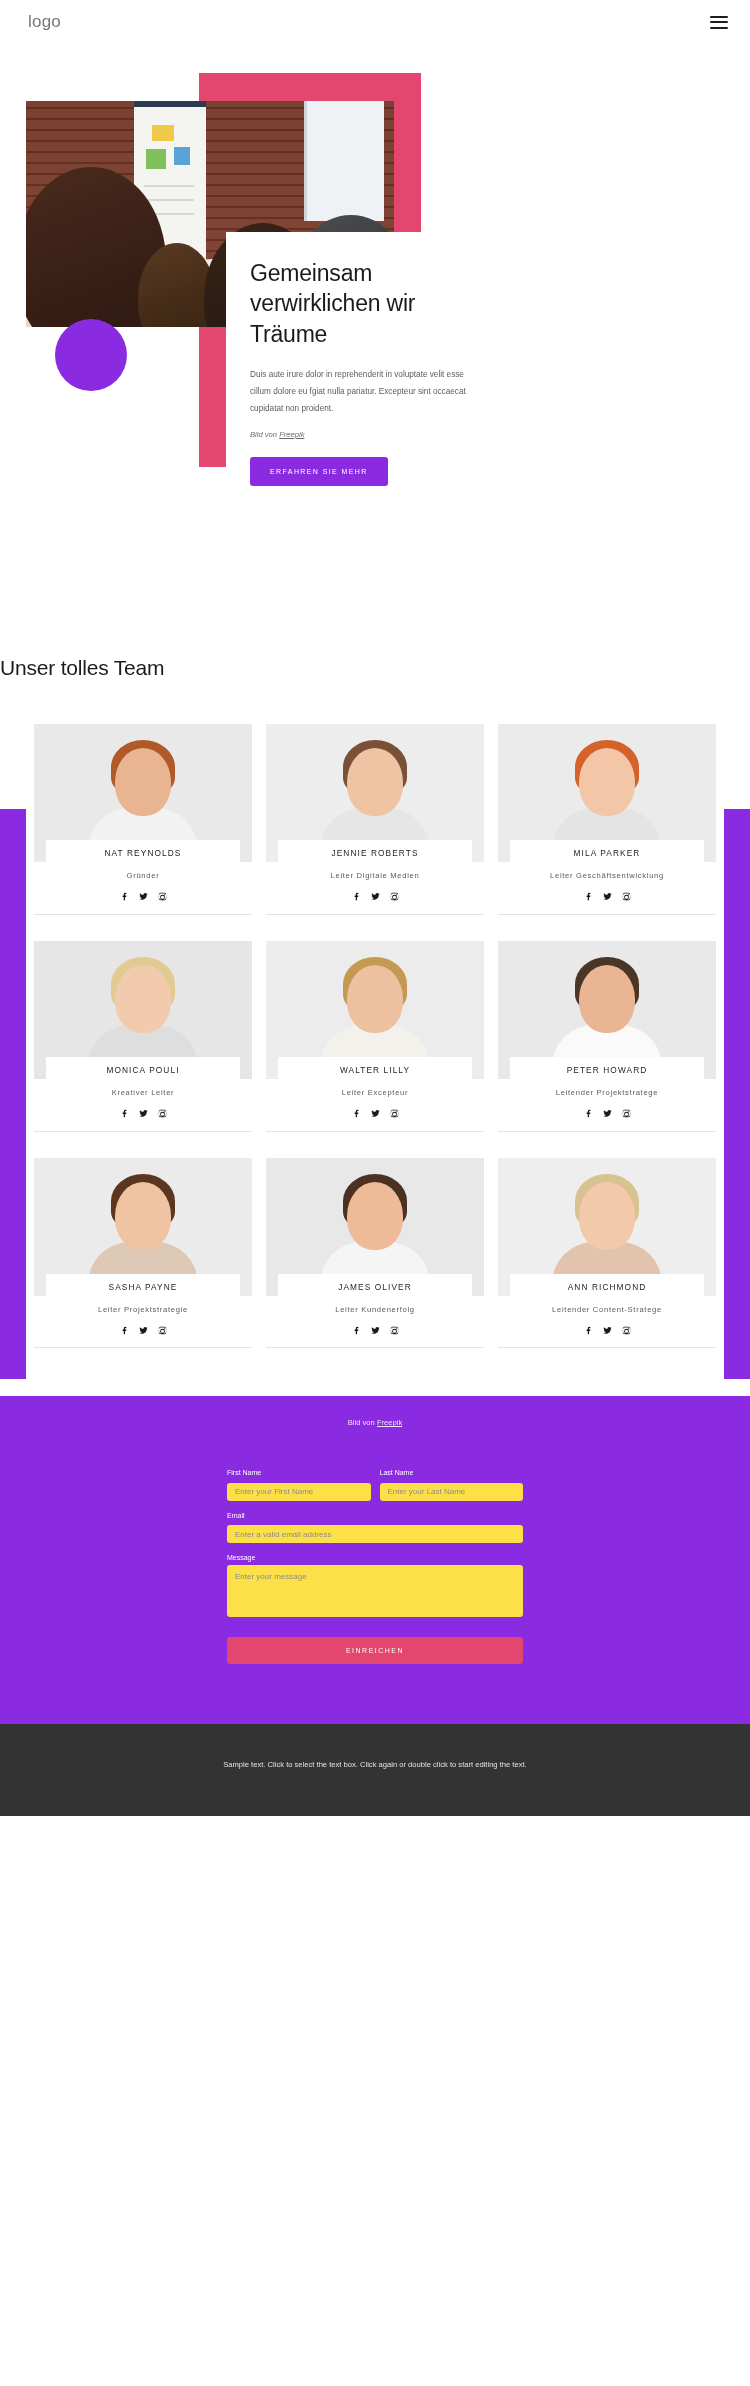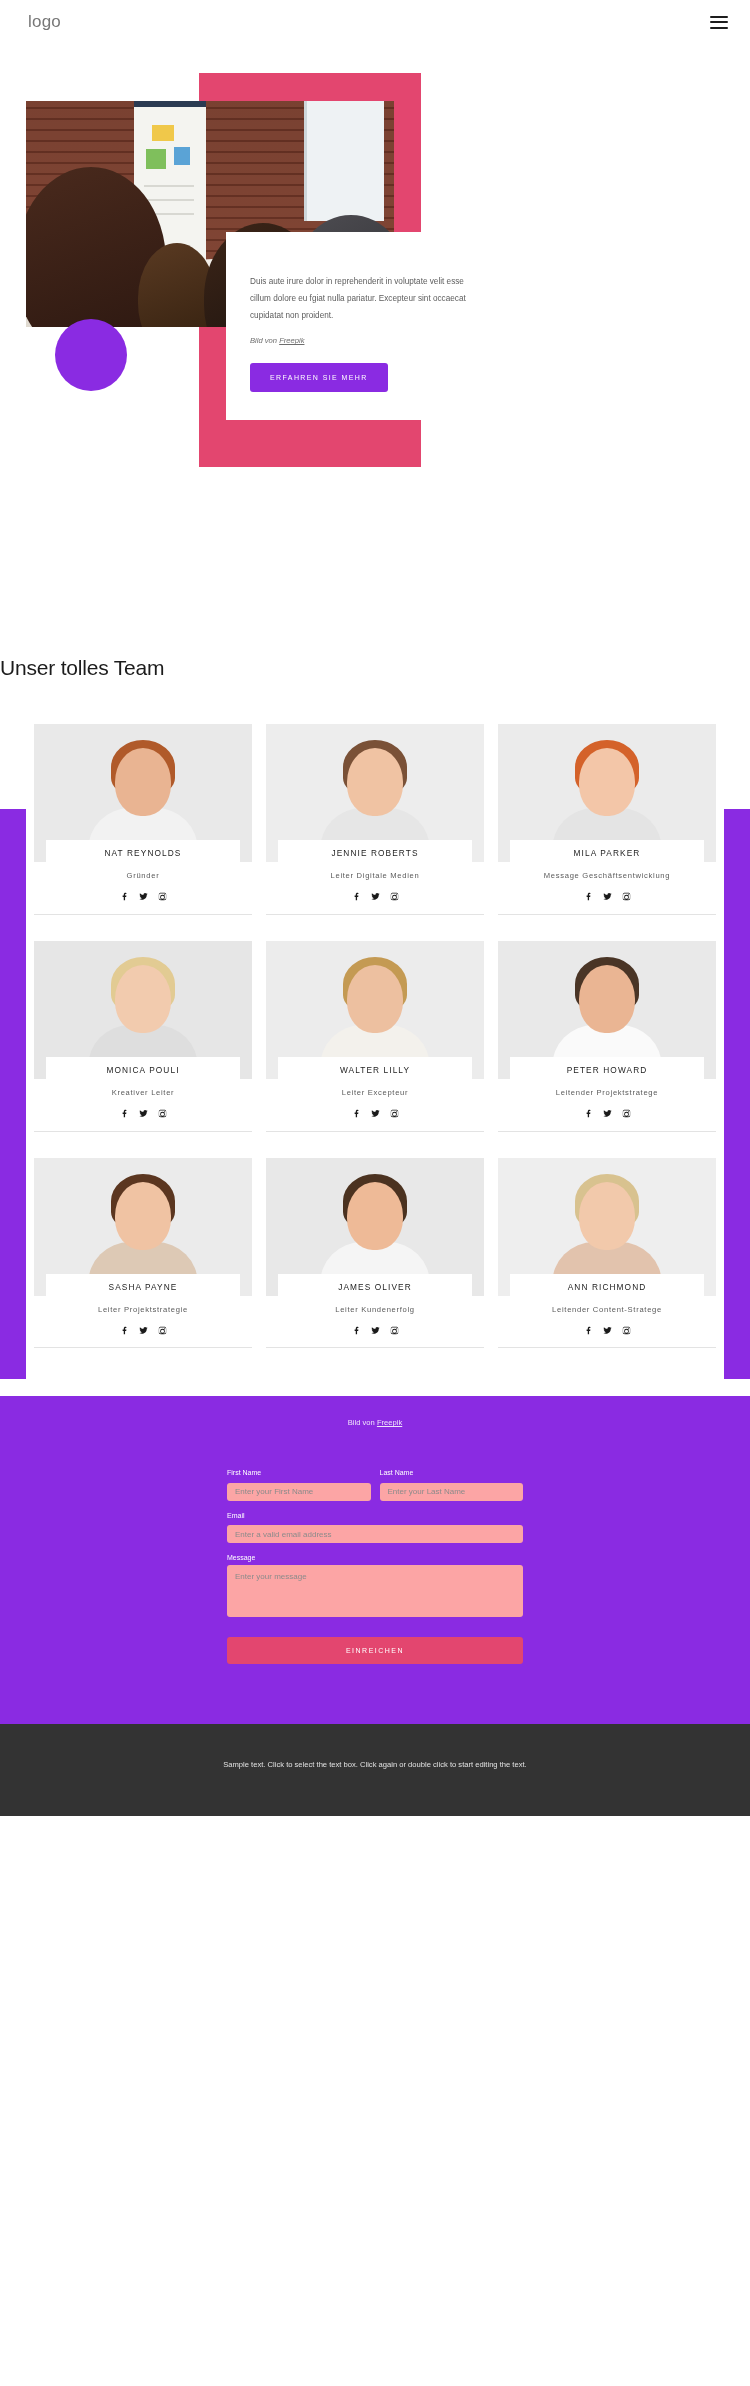--- a/index.html
+++ b/index.html
@@ -268,21 +268,21 @@
   .field label {
     display: block;
     color: #ffffff;
     font-size: 7px;
     margin-bottom: 4px;
   }
   .field input, .field textarea {
     width: 100%;
     border: none;
     border-radius: 3px;
-    background: #fca5a5;
+    background: #fde047;
     font-size: 8px;
     color: #555;
     padding: 7px 8px;
     font-family: inherit;
     outline: none;
   }
   .field input { height: 18px; }
   .field textarea { height: 52px; resize: none; }
   .field input::placeholder, .field textarea::placeholder { color: #8b8b8b; }
   .submit-btn {
@@ -342,20 +342,21 @@
     <div class="photo-person p-e"></div>
     <div class="photo-person p-a"></div>
     <div class="photo-person p-b"></div>
     <div class="photo-person p-c"></div>
     <div class="photo-person p-d"></div>
   </div>
 
   <div class="hero-circle"></div>
 
   <div class="hero-card">
+    <h1 class="hero-title">Gemeinsam verwirklichen wir Träume</h1>
     <p class="hero-para">Duis aute irure dolor in reprehenderit in voluptate velit esse cillum dolore eu fgiat nulla pariatur. Excepteur sint occaecat cupidatat non proident.</p>
     <div class="hero-credit"><span>Bild von </span><a href="#">Freepik</a></div>
     <button class="btn-primary">ERFAHREN SIE MEHR</button>
   </div>
 </section>
 
 <section class="team-section">
   <h2 class="team-heading">Unser tolles Team</h2>
   <div class="purple-band"></div>
   <div class="team-inner">
@@ -418,21 +419,21 @@
         </div>
         <div class="member">
           <div class="member-photo" style="background:#ebebeb">
             <div class="face body-shape" style="background:#e4e4e4"></div>
             <div class="face hair" style="background:#d4622a"></div>
             <div class="face head" style="background:#f3c6a8"></div>
           </div>
           <div class="namecard">
             <div class="member-name">MILA PARKER</div>
           </div>
-          <div class="member-role">Message Geschäftsentwicklung</div>
+          <div class="member-role">Leiter Geschäftsentwicklung</div>
           <div class="socials">
             <span class="social-ico">
               <svg viewBox="0 0 24 24">
                 <path d="M13.5 22v-9h3l.5-3.5h-3.5V7.3c0-1 .3-1.7 1.7-1.7H17V2.4A24 24 0 0 0 14.4 2.3c-2.6 0-4.4 1.6-4.4 4.5v2.7H7V13h3v9z"></path>
               </svg>
             </span>
             <span class="social-ico">
               <svg viewBox="0 0 24 24">
                 <path d="M23 4.9a9 9 0 0 1-2.6.7 4.5 4.5 0 0 0 2-2.5c-.9.5-1.9.9-2.9 1.1a4.5 4.5 0 0 0-7.7 4.1A12.8 12.8 0 0 1 2.5 3.6a4.5 4.5 0 0 0 1.4 6 4.4 4.4 0 0 1-2-.6c0 2.2 1.5 4 3.6 4.4a4.5 4.5 0 0 1-2 .1 4.5 4.5 0 0 0 4.2 3.1A9 9 0 0 1 1 18.5a12.7 12.7 0 0 0 6.9 2c8.3 0 12.8-6.9 12.8-12.8v-.6c.9-.6 1.7-1.4 2.3-2.2z"></path>
               </svg>

